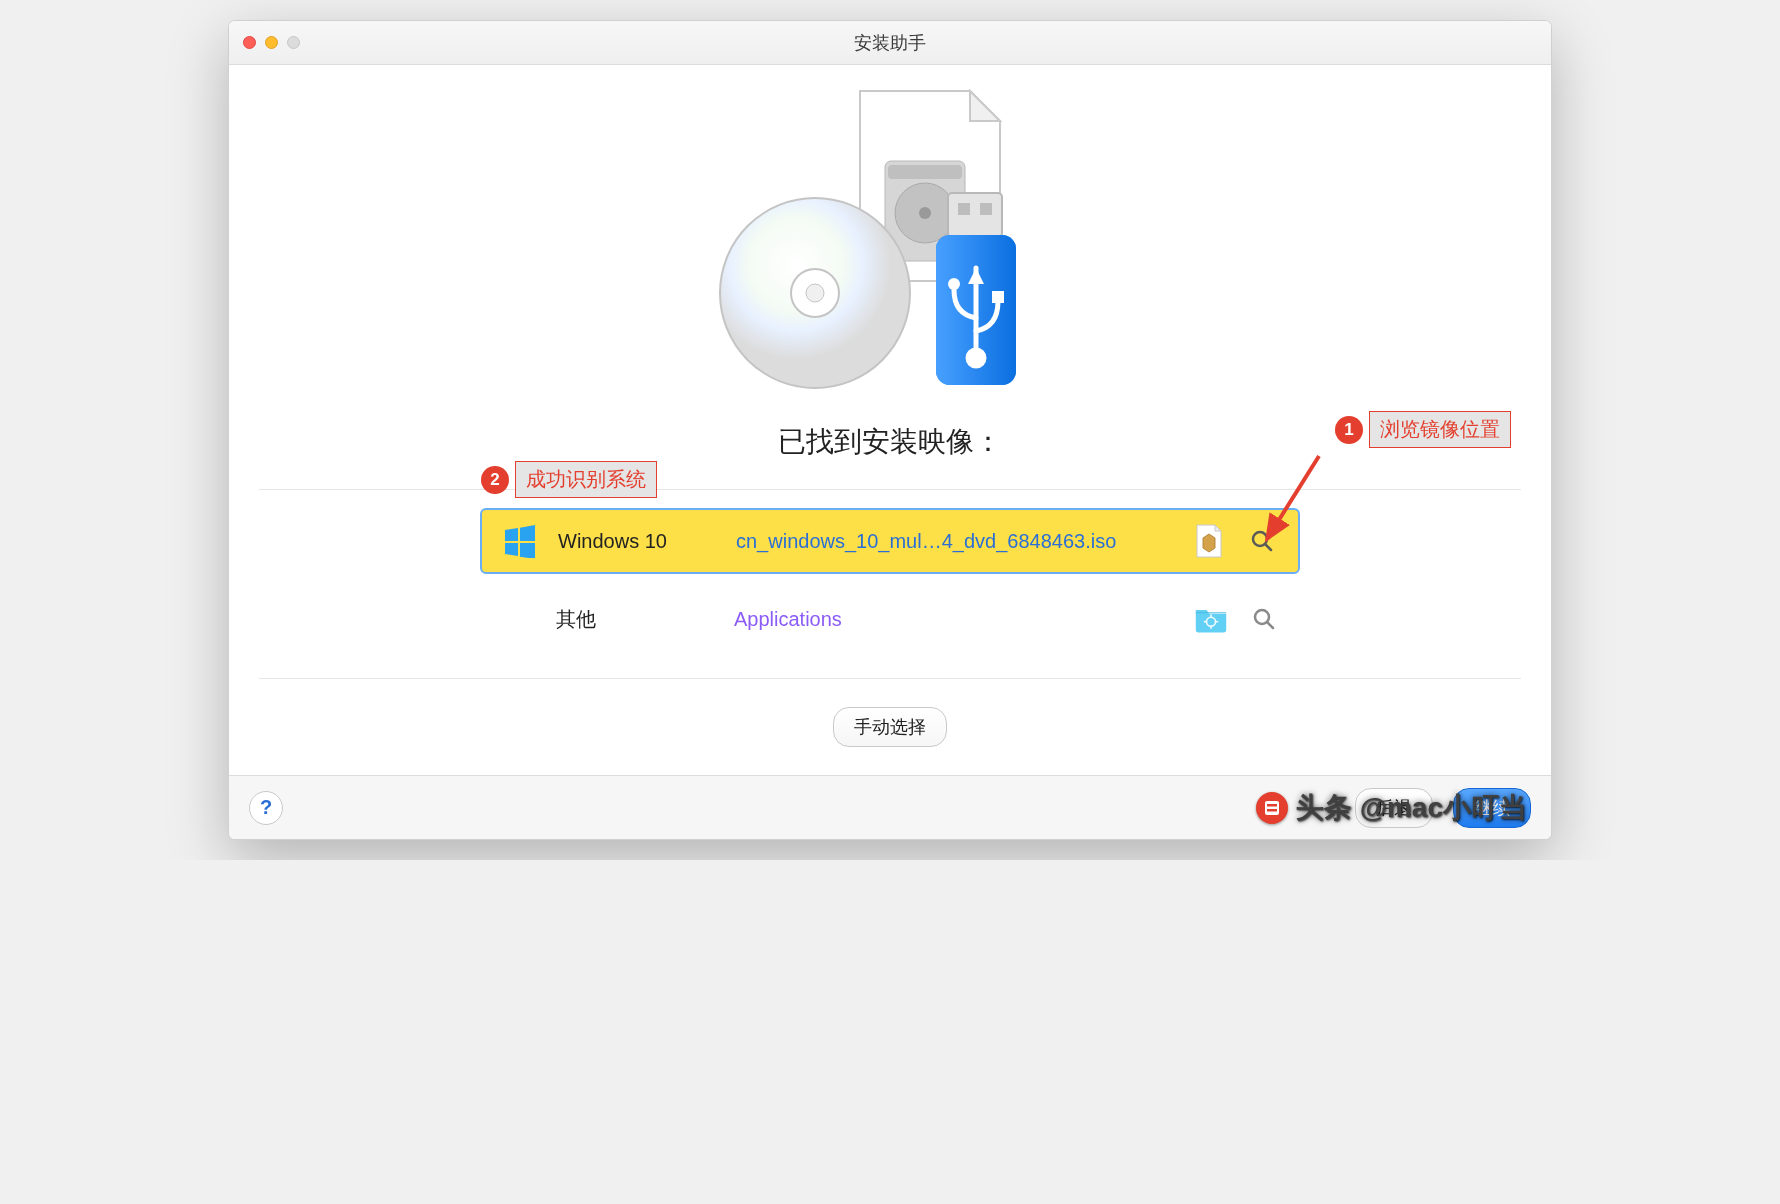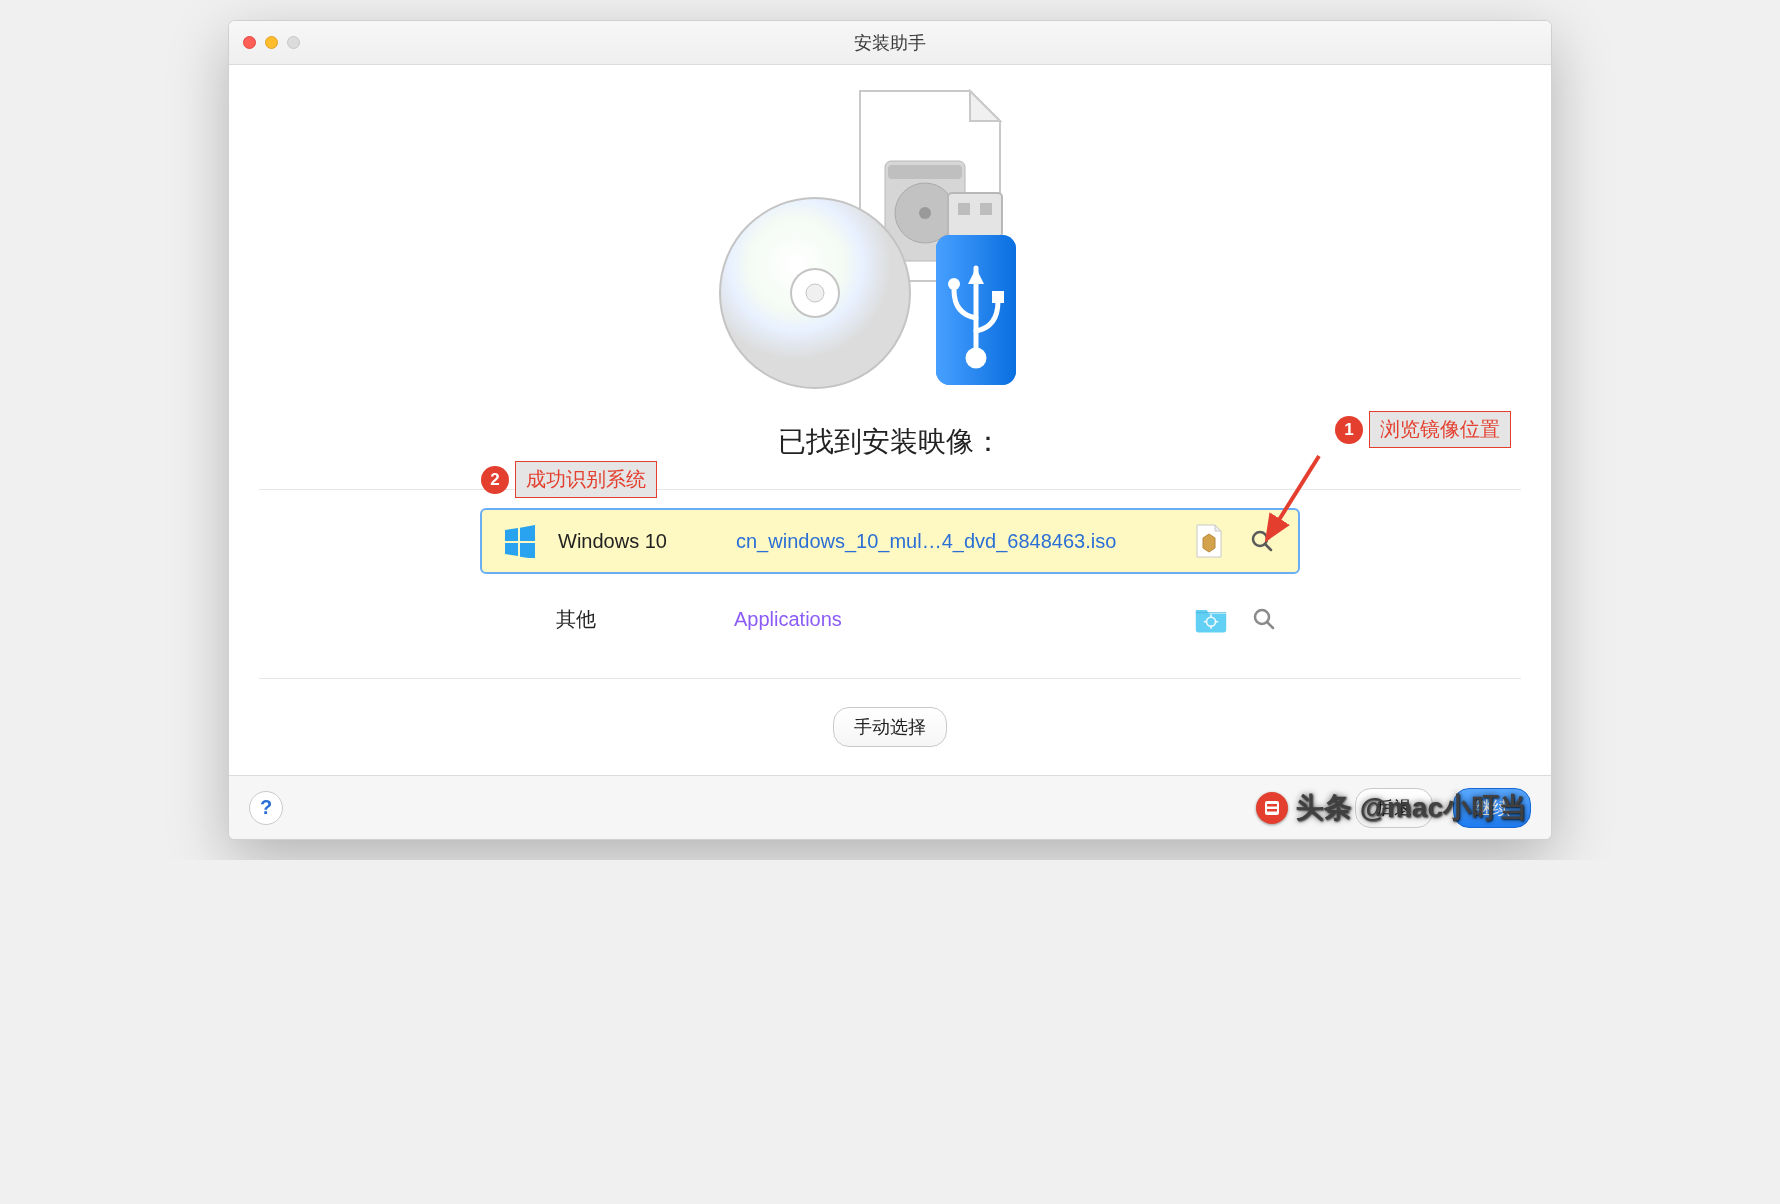--- a/index.html
+++ b/index.html
@@ -49,21 +49,21 @@
   }
   .row {
     display:flex;
     align-items:center;
     height: 66px;
     padding: 0 18px 0 18px;
     gap: 18px;
     font-size:20px;
   }
   .row.selected {
-    background: #fef9c3;
+    background: #fde047;
     border:2px solid #69aef5;
     border-radius:6px;
   }
   .row .os-icon { width:40px; display:flex; justify-content:center; }
   .row .name { width: 160px; color:#222; }
   .row .file { flex:1; color:#2b6fd6; overflow:hidden; text-overflow:ellipsis; white-space:nowrap; }
   .row .file-dark { flex:1; color:#8b5cf6; text-align:left; padding-right:8px; }
   .row .tiny-icon { width:34px; display:flex; justify-content:center; }
   .row .mag-btn {
     width:36px; height:36px; display:flex; align-items:center; justify-content:center;

